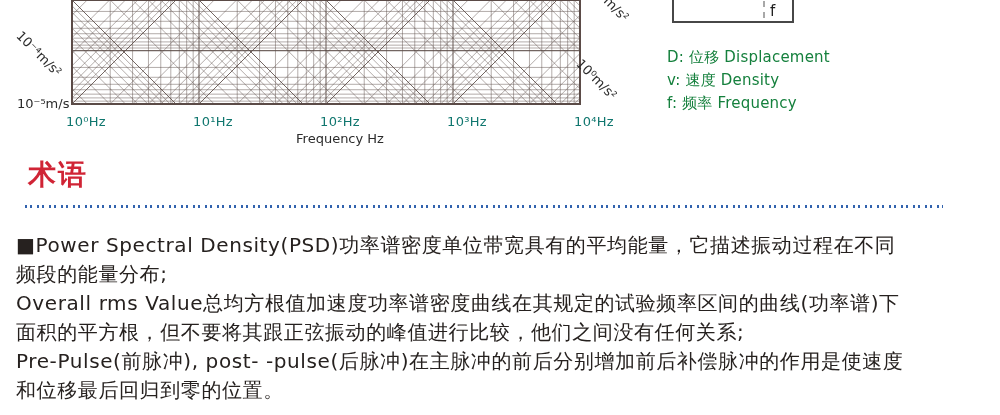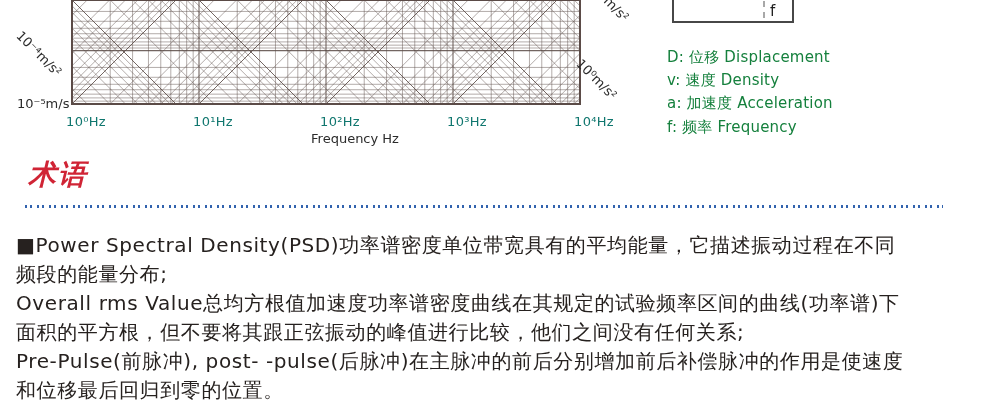--- a/index.html
+++ b/index.html
@@ -9,37 +9,37 @@
   }
   
   .chart{position:absolute;left:0;top:0;width:660px;height:160px;}
   .chart svg{position:absolute;left:0;top:0;}
   .xtick{
     position:absolute;top:114px;transform:translateX(-50%);
     font-size:13px;color:#0f766e;white-space:nowrap;letter-spacing:.3px;
   }
   .xaxis-title{
     position:absolute;top:131px;left:340px;transform:translateX(-50%);
-    font-size:13px;color:#2b2b2b;white-space:nowrap;margin-left:15px;
+    font-size:13px;color:#2b2b2b;white-space:nowrap;
   }
   .ylab{position:absolute;font-size:13px;color:#2b2b2b;white-space:nowrap;}
   .rot45{transform:rotate(45deg);transform-origin:left top;}
   
   .inset-box{
     position:absolute;left:672px;top:-34px;width:122px;height:57px;
     border:2px solid #474747;background:#fff;box-sizing:border-box;
   }
   .inset-dash{position:absolute;left:89px;top:0;bottom:3px;width:0;border-left:2px dashed #a8a8a8;}
   .inset-f{position:absolute;left:96px;bottom:1px;font-size:15px;color:#1e1e1e;}
   
   .legend{position:absolute;left:667px;top:46px;font-size:15px;line-height:23.2px;color:#15803d;letter-spacing:.2px;}
   
   .sec-title{
     position:absolute;left:28px;top:160px;font-size:28px;font-weight:700;
-    letter-spacing:2px;line-height:1.1;font-style:italic;
+    letter-spacing:2px;line-height:1.1;
   }
   .dotted-rule{
     position:absolute;left:25px;top:205px;width:918px;height:3px;
     background-repeat:repeat-x;
   }
   
   .terms{position:absolute;left:16px;top:231px;width:950px;font-size:20px;color:#26211f;letter-spacing:.6px;}
   .terms .tline{line-height:29px;white-space:nowrap;}
 </style>
 </head>
@@ -308,21 +308,20 @@
   </div>
 
   <div class="inset-box">
     <div class="inset-dash"></div>
     <span class="inset-f">f</span>
   </div>
 
   <div class="legend">
     <div>D: 位移 Displacement</div>
     <div>v: 速度 Density</div>
-    <div>a: 加速度 Acceleration</div>
     <div>f: 频率 Frequency</div>
   </div>
 
   <div class="sec-title" id="sec-title" style="color: rgb(208, 36, 53);">术语</div>
   <div class="dotted-rule" id="dotted-rule" style="background: repeating-linear-gradient(90deg, rgb(50, 99, 174) 0px, rgb(50, 99, 174) 2px, transparent 2px, transparent 5px, rgb(50, 99, 174) 5px, rgb(50, 99, 174) 7px, transparent 7px, transparent 12px);"></div>
 
   <div class="terms">
     <div class="tline">■Power Spectral Density(PSD)功率谱密度单位带宽具有的平均能量，它描述振动过程在不同</div>
     <div class="tline">频段的能量分布;</div>
     <div class="tline">Overall rms Value总均方根值加速度功率谱密度曲线在其规定的试验频率区间的曲线(功率谱)下</div>

